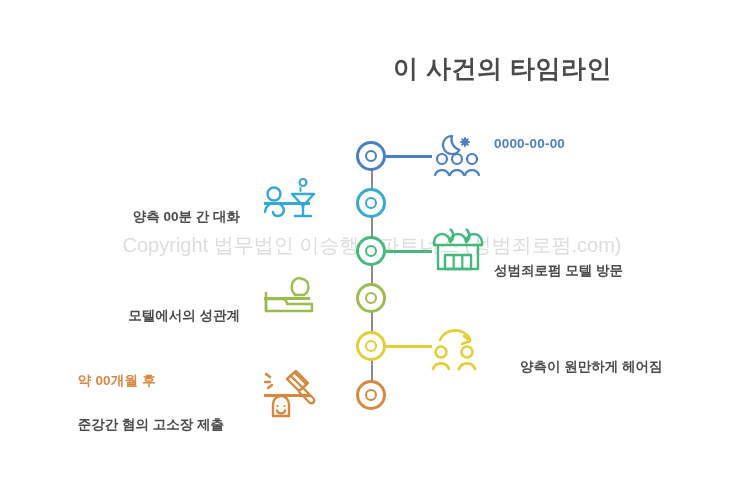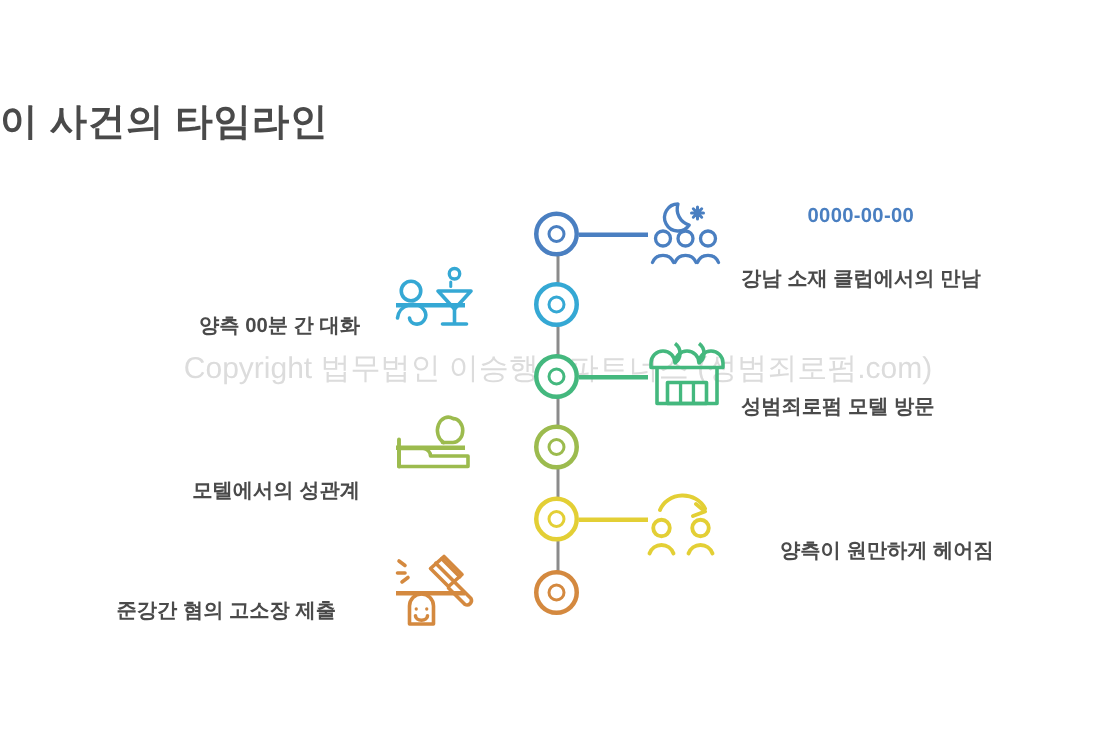--- a/index.html
+++ b/index.html
@@ -11,24 +11,24 @@
     height: 492px;
     background: #ffffff;
     font-family: "Liberation Sans", "DejaVu Sans", sans-serif;
     position: relative;
     overflow: hidden;
   }
 
   
   #page-title {
     position: absolute;
-    top: 64px;
+    top: 52px;
     left: 0;
     width: 612px;
-    text-align: left;
+    text-align: right;
     font-size: 25px;
     font-weight: bold;
     color: #4a4a4a;
     letter-spacing: 0.5px;
   }
 
   
   #watermark {
     position: absolute;
     top: 232px;
@@ -138,22 +138,21 @@
     <circle cx="10" cy="29" r="5" fill="none" stroke="#4a7fc1" stroke-width="2.2"></circle>
     <circle cx="25" cy="29" r="5" fill="none" stroke="#4a7fc1" stroke-width="2.2"></circle>
     <circle cx="40" cy="29" r="5" fill="none" stroke="#4a7fc1" stroke-width="2.2"></circle>
     <path d="M3 45 a7.5 7.5 0 0 1 14 0" fill="none" stroke="#4a7fc1" stroke-width="2.2" stroke-linecap="round"></path>
     <path d="M18 45 a7.5 7.5 0 0 1 14 0" fill="none" stroke="#4a7fc1" stroke-width="2.2" stroke-linecap="round"></path>
     <path d="M33 45 a7.5 7.5 0 0 1 14 0" fill="none" stroke="#4a7fc1" stroke-width="2.2" stroke-linecap="round"></path>
   </svg>
 </div>
 
 <div class="tl-entry right" style="top:136px;">
-  <p class="tl-date" style="color:#4a7fc1; margin-left:62px;text-align:center;">0000-00-00</p>
-  <p class="tl-label" style="margin-top:26px; margin-left:62px;">강남 소재 클럽에서의 만남</p>
+  <p class="tl-date" style="color:#4a7fc1; margin-left:62px;">0000-00-00</p>
 </div>
 
 <div class="tl-node" style="top:188px; color:#35a8d4;"></div>
 <div class="tl-arm left" style="top:202px; color:#35a8d4;"></div>
 
 <div class="tl-icon" style="left:262px; top:178px;">
   <svg width="60" height="48" viewBox="0 0 60 48">
     <circle cx="12" cy="16" r="6.5" fill="none" stroke="#35a8d4" stroke-width="2.4"></circle>
     <path d="M3 34 a10 10 0 0 1 18 -5 a6 6 0 0 1 -6 9 a4.5 4.5 0 0 1 -4 -4" fill="none" stroke="#35a8d4" stroke-width="2.4" stroke-linecap="round" stroke-linejoin="round"></path>
     <circle cx="41" cy="4.5" r="3.5" fill="none" stroke="#35a8d4" stroke-width="2.2"></circle>
@@ -192,21 +191,21 @@
 
 <div class="tl-icon" style="left:262px; top:275px;">
   <svg width="60" height="44" viewBox="0 0 60 44">
     <path d="M40 4 a6.5 8 0 0 1 0 16 l-7 0" fill="none" stroke="#9cbb4e" stroke-width="2.4" stroke-linecap="round"></path>
     <path d="M40 4 a6.5 8 0 0 0 -6.3 16" fill="none" stroke="#9cbb4e" stroke-width="2.4" stroke-linecap="round"></path>
     <path d="M4 18 l0 18" stroke="#9cbb4e" stroke-width="2.6" stroke-linecap="round"></path>
     <path d="M4 24 l16 0 a5 5 0 0 1 5 5 l0 0 l25 0 l0 7 l-46 0 z" fill="none" stroke="#9cbb4e" stroke-width="2.4" stroke-linejoin="round"></path>
   </svg>
 </div>
 
-<div class="tl-entry left" style="top:318px;">
+<div class="tl-entry left" style="top:307px;">
   <p class="tl-label" style="margin-right:72px;">모텔에서의 성관계</p>
 </div>
 
 <div class="tl-node" style="top:331px; color:#e3cf35;"></div>
 <div class="tl-arm right" style="top:345px; color:#e3cf35;"></div>
 
 <div class="tl-icon" style="left:430px; top:322px;">
   <svg width="54" height="50" viewBox="0 0 54 50">
     <path d="M10 18 a16 14 0 0 1 30 -1" fill="none" stroke="#e3cf35" stroke-width="2.6" stroke-linecap="round"></path>
     <path d="M34 14 l6 5 l-8 3" fill="none" stroke="#e3cf35" stroke-width="2.6" stroke-linecap="round" stroke-linejoin="round"></path>
@@ -233,14 +232,15 @@
       <path d="M4 6 l4 3 M3 14 l5 0 M6 20 l4 -3"></path>
       <path d="M11 48 l0 -12 a8 8 0 0 1 16 0 l0 12 z"></path>
       <circle cx="15.5" cy="38" r="1.1" fill="#d4893f" stroke="none"></circle>
       <circle cx="22.5" cy="38" r="1.1" fill="#d4893f" stroke="none"></circle>
       <path d="M15 42.5 a4 3 0 0 0 8 0"></path>
     </g>
   </svg>
 </div>
 
 <div class="tl-entry left" style="top:372px;">
+  <p class="tl-date" style="color:#d4893f; margin-right:72px;">약 00개월 후</p>
   <p class="tl-label" style="margin-top:26px; margin-right:88px;">준강간 혐의 고소장 제출</p>
 </div>
 
 </body></html>

